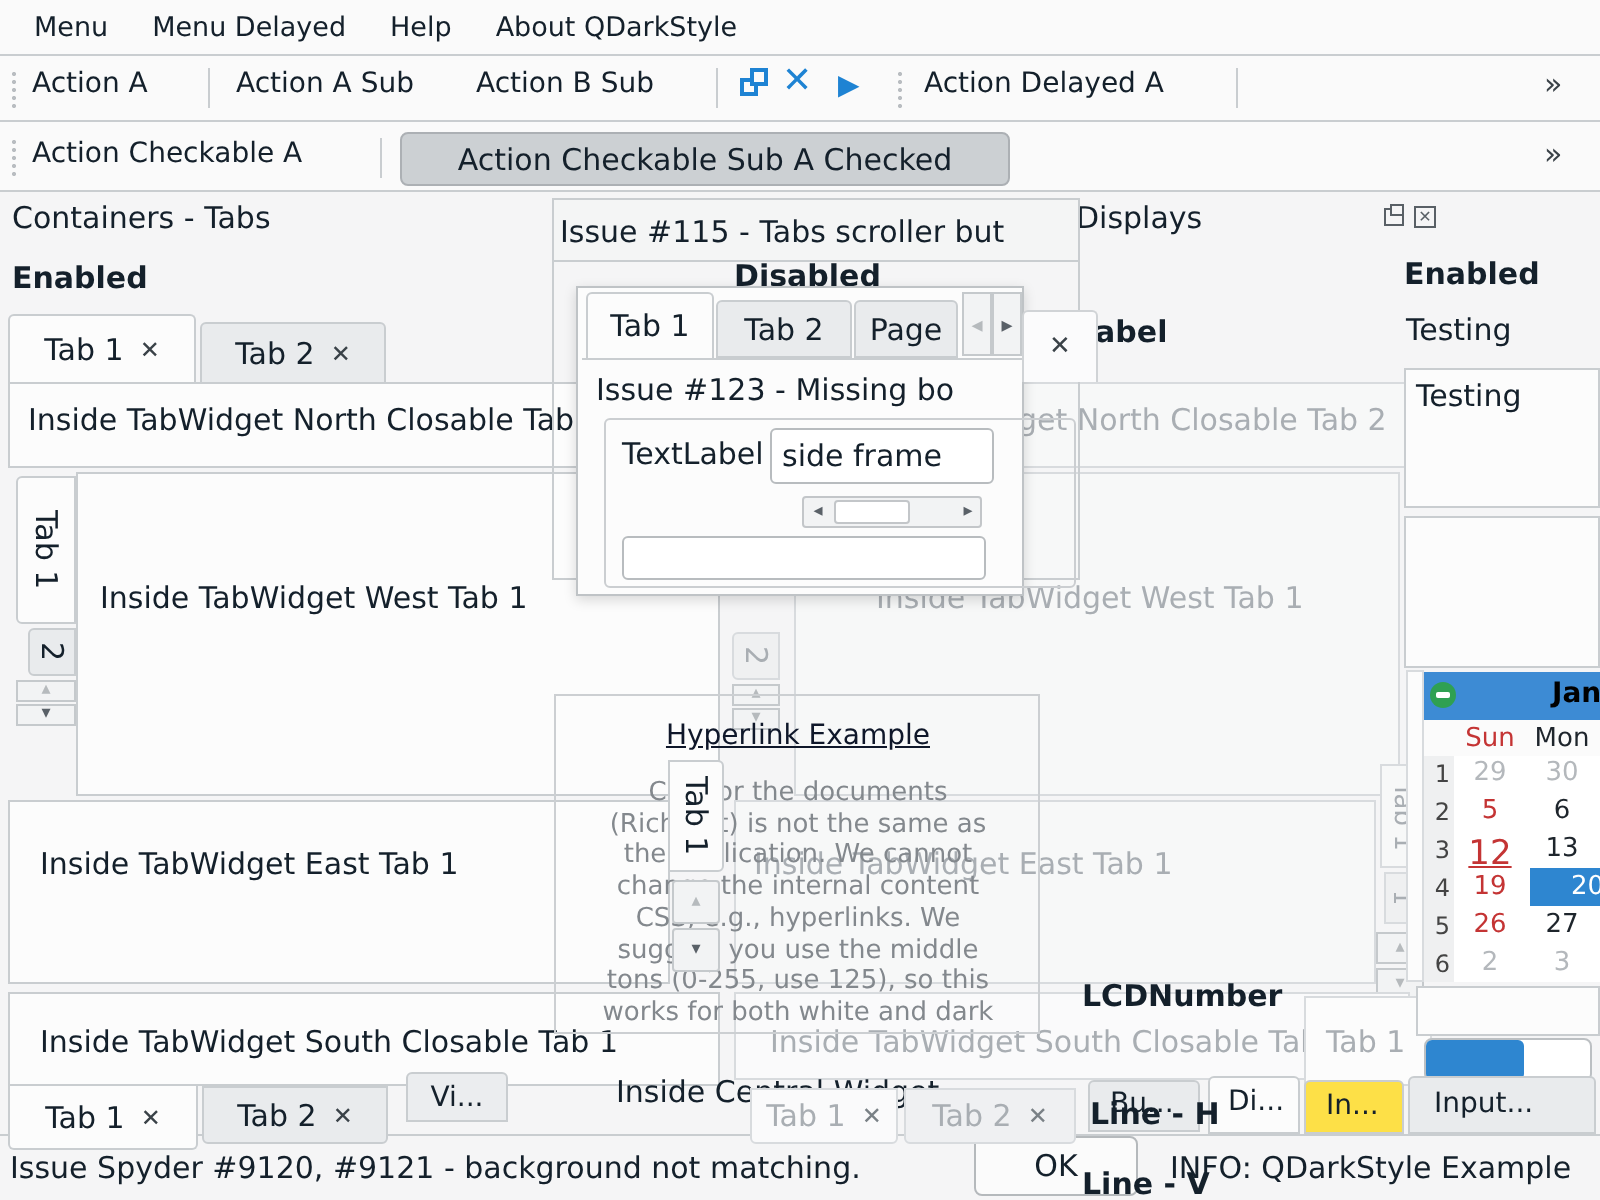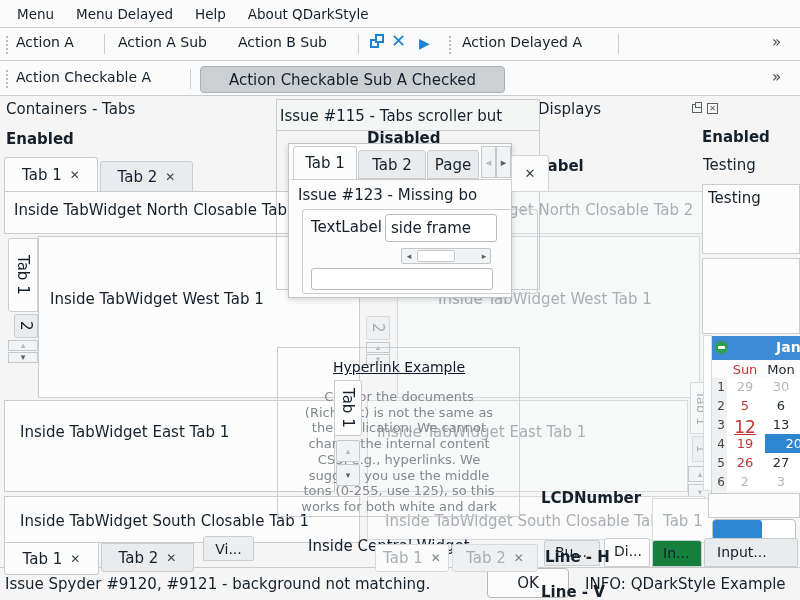--- a/index.html
+++ b/index.html
@@ -152,21 +152,21 @@
     <span class="abs txt" style="left:5px;top:4px;">Testing</span>
   </div>
   <div class="abs white b" style="left:702px;top:258px;width:98px;height:76px;"></div>
 
   <div class="abs white bl" style="left:703px;top:335px;width:9px;height:156px;"></div>
   <div class="abs" style="left:712px;top:336px;width:88px;height:155px;background:#FFFFFF;">
     <div class="abs" style="left:0;top:0;width:88px;height:24px;background:#3D8BD4;">
       <span class="abs" style="left:3px;top:5px;width:13px;height:13px;border-radius:50%;background:#2FA052;">
         <span class="abs" style="left:3px;top:5px;width:7px;height:3px;background:#FFFFFF;border-radius:1px;"></span>
       </span>
-      <span class="abs bold" style="left:64px;top:3px;font-size:14px;color:#ffffff;">Jan</span>
+      <span class="abs bold" style="left:64px;top:3px;font-size:14px;color:#000000;">Jan</span>
     </div>
     <div class="abs" style="left:0;top:24px;width:88px;height:18px;background:#FBFBFB;">
       <span class="abs" style="left:18px;top:2px;width:30px;text-align:center;font-size:13px;color:#C43434;">Sun</span>
       <span class="abs" style="left:52px;top:2px;width:34px;text-align:center;font-size:13px;color:#1E252C;">Mon</span>
     </div>
     <div class="abs" style="left:0;top:42px;width:15px;height:113px;background:#EFF0F1;"></div>
 
     <div class="abs" style="left:53px;top:98px;width:35px;height:19px;background:#2E86D0;"></div>
 
     <span class="abs" style="left:2px;top:44px;width:11px;text-align:right;font-size:12px;color:#444;">1</span>
@@ -202,21 +202,21 @@
     </div>
     <span class="abs txt" style="left:585px;top:7px;">INFO: QDarkStyle Example</span>
   </div>
 
   <div class="abs b tabtop" style="left:544px;top:540px;width:56px;height:26px;background:#E9EBED;">
     <span class="abs" style="left:10px;top:3px;font-size:14px;white-space:nowrap;">Bu...</span>
   </div>
   <div class="abs b tabtop white" style="left:604px;top:538px;width:46px;height:29px;">
     <span class="abs" style="left:9px;top:4px;font-size:14px;white-space:nowrap;">Di...</span>
   </div>
-  <div class="abs b tabtop" style="left:652px;top:540px;width:50px;height:27px;background:#15803d;text-align:center;">
+  <div class="abs b tabtop" style="left:652px;top:540px;width:50px;height:27px;background:#fde047;text-align:center;">
     <span class="abs" style="left:10px;top:4px;font-size:14px;white-space:nowrap;">In...</span>
   </div>
   <div class="abs b tabtop" style="left:704px;top:538px;width:94px;height:29px;background:#E9EBED;">
     <span class="abs" style="left:12px;top:5px;font-size:14px;white-space:nowrap;">Input...</span>
   </div>
   <span class="abs txt bold" style="left:545px;top:548px;">Line - H</span>
   <span class="abs txt bold" style="left:541px;top:583px;">Line - V</span>
 
   <div class="abs b tabtop flexc" style="left:203px;top:536px;width:51px;height:25px;background:#EBEDEF;">
     <span style="font-size:14px;white-space:nowrap;">Vi...</span>

